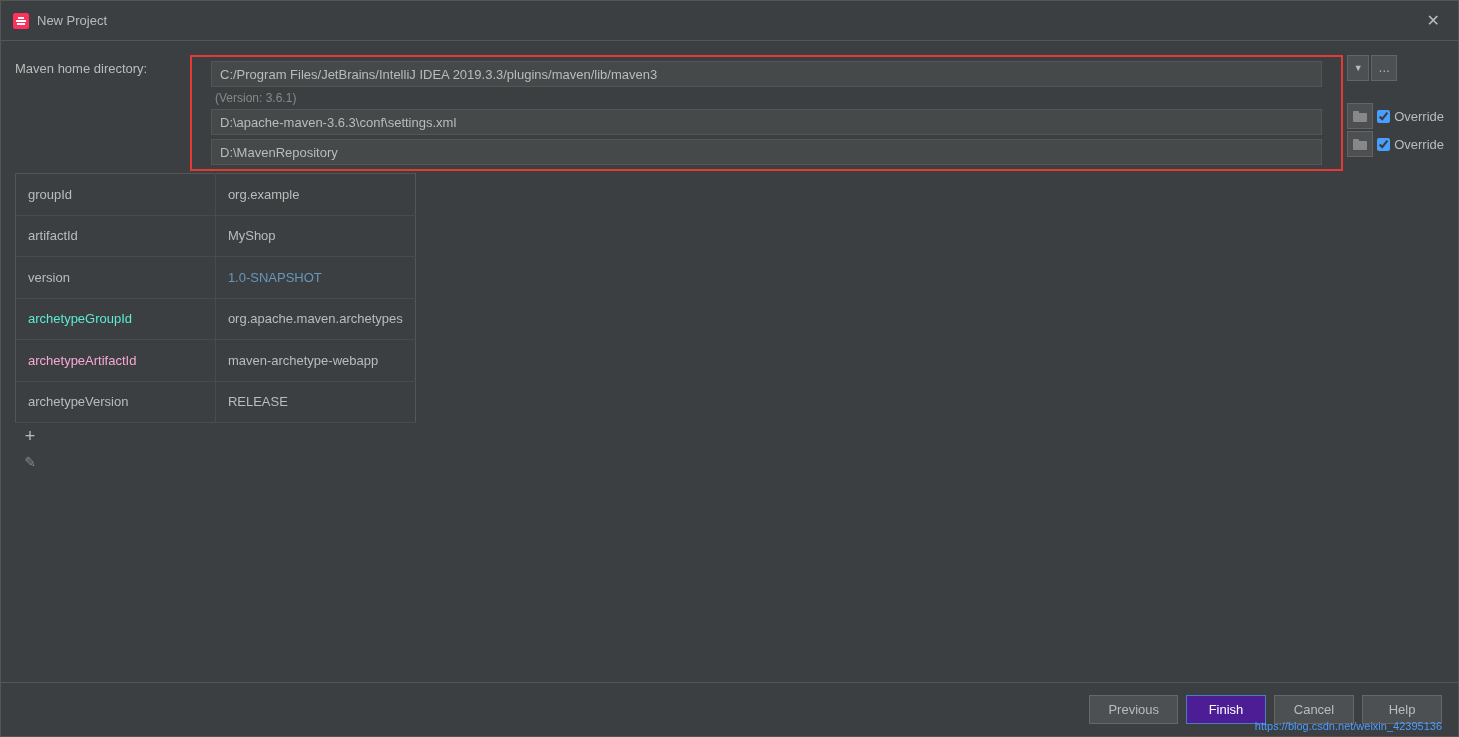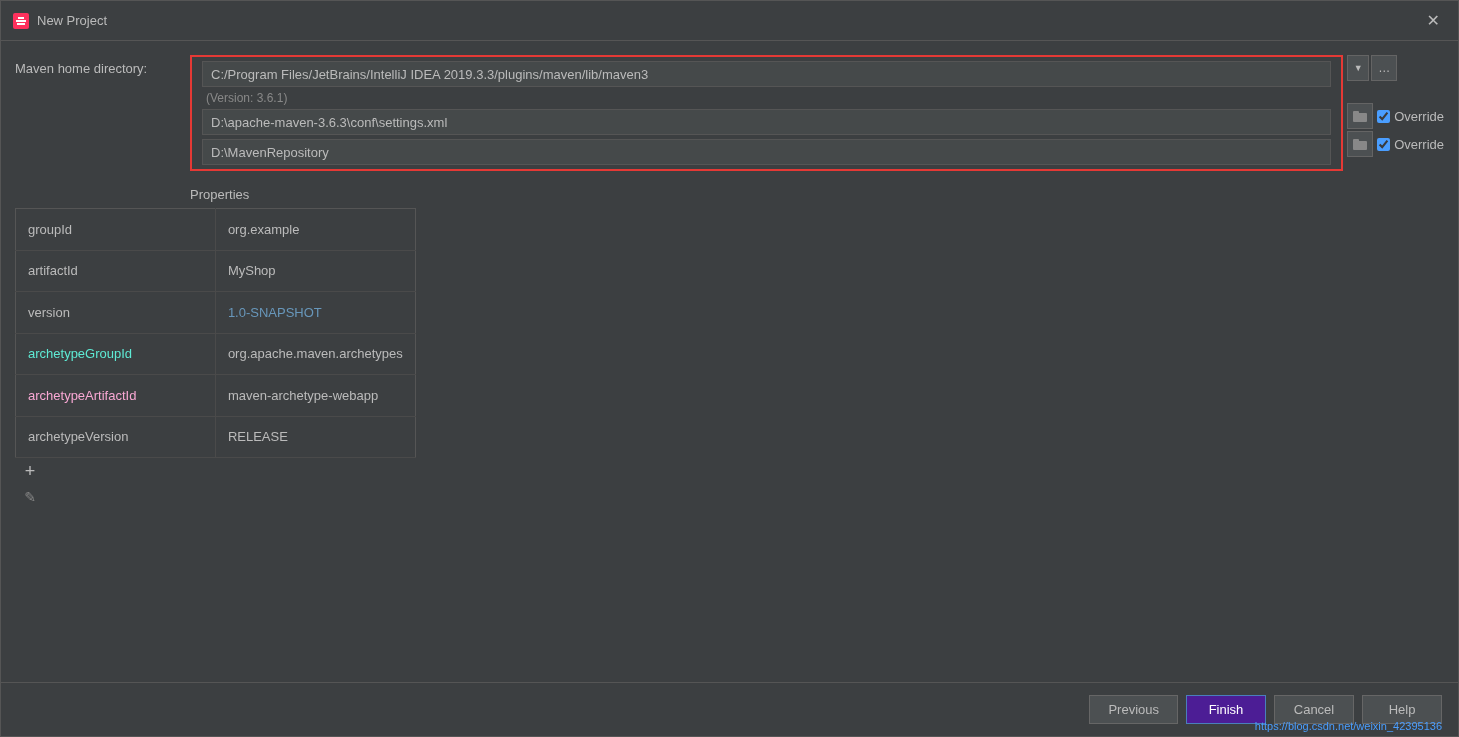--- a/index.html
+++ b/index.html
@@ -109,21 +109,21 @@
       </svg>
       <span class="title-text">New Project</span>
     </div>
     <button class="close-btn">✕</button>
   </div>
 
   <div class="content">
       <div style="display: flex; flex-direction: column; gap: 0px;">
         <div style="display: flex; align-items: flex-start; margin-bottom: 2px;">
           <div style="width: 175px; flex-shrink: 0; padding-top: 6px; color: rgb(187, 187, 187); font-size: 13px;">Maven home directory:</div>
-          <div style="flex: 1 1 0%; border: 2px solid rgb(229, 57, 53); padding: 4px 10px; display: flex; flex-direction: column; gap: 4px;">
+          <div style="flex: 1 1 0%; border: 2px solid rgb(229, 57, 53); padding: 4px 19px; display: flex; flex-direction: column; gap: 4px;">
             <input type="text" value="C:/Program Files/JetBrains/IntelliJ IDEA 2019.3.3/plugins/maven/lib/maven3" style="width: 100%; background: rgb(69, 73, 74); border: 1px solid rgb(85, 85, 85); color: rgb(187, 187, 187); padding: 4px 8px; font-size: 13px; height: 26px;">
             <div style="color: rgb(136, 136, 136); font-size: 12px; padding: 0px 4px;">(Version: 3.6.1)</div>
             <input type="text" value="D:\apache-maven-3.6.3\conf\settings.xml" style="width: 100%; background: rgb(69, 73, 74); border: 1px solid rgb(85, 85, 85); color: rgb(187, 187, 187); padding: 4px 8px; font-size: 13px; height: 26px;">
             <input type="text" value="D:\MavenRepository" style="width: 100%; background: rgb(69, 73, 74); border: 1px solid rgb(85, 85, 85); color: rgb(187, 187, 187); padding: 4px 8px; font-size: 13px; height: 26px;">
           </div>
           <div style="display: flex; flex-direction: column; align-items: flex-start; gap: 2px; margin-left: 4px;">
             <div style="display: flex; gap: 2px; margin-top: 0px;">
               <button style="background: rgb(76, 80, 82); border: 1px solid rgb(100, 100, 100); color: rgb(187, 187, 187); height: 26px; width: 22px; cursor: pointer; font-size: 9px; display: flex; align-items: center; justify-content: center;">▼</button>
               <button style="background: rgb(76, 80, 82); border: 1px solid rgb(100, 100, 100); color: rgb(187, 187, 187); height: 26px; width: 26px; cursor: pointer; font-size: 12px; display: flex; align-items: center; justify-content: center;">…</button>
             </div>
@@ -143,21 +143,20 @@
                 <svg width="14" height="12" viewBox="0 0 14 12">
                   <rect x="0" y="3" width="14" height="9" rx="1" fill="#888"></rect>
                   <rect x="0" y="1" width="6" height="4" rx="1" fill="#888"></rect>
                 </svg>
               </button>
               <input type="checkbox" checked="" style="cursor: pointer; accent-color: rgb(74, 158, 255);">
               <span style="color: rgb(187, 187, 187); font-size: 13px;">Override</span>
             </div>
           </div>
         </div>
-        <div style="color: rgb(187, 187, 187); font-size: 13px; margin-top: 14px; margin-bottom: 6px; margin-left: 175px;">Properties</div>
         <div style="display: flex; align-items: flex-start; margin-left: 0px; flex-direction: column;">
           <table style="flex: 1 1 0%; border-collapse: collapse; border: 1px solid rgb(85, 85, 85); min-height: 250px;">
             <tbody>
               <tr style="border-bottom: 1px solid rgb(74, 74, 74);">
                 <td style="padding: 5px 12px; color: rgb(187, 187, 187); font-size: 13px; width: 50%; border-right: 1px solid rgb(74, 74, 74);">groupId</td>
                 <td style="padding: 5px 12px; font-size: 13px; color: rgb(187, 187, 187);">org.example</td>
               </tr>
               <tr style="border-bottom: 1px solid rgb(74, 74, 74);">
                 <td style="padding: 5px 12px; color: rgb(187, 187, 187); font-size: 13px; width: 50%; border-right: 1px solid rgb(74, 74, 74);">artifactId</td>
                 <td style="padding: 5px 12px; font-size: 13px; color: rgb(187, 187, 187);">MyShop</td>

